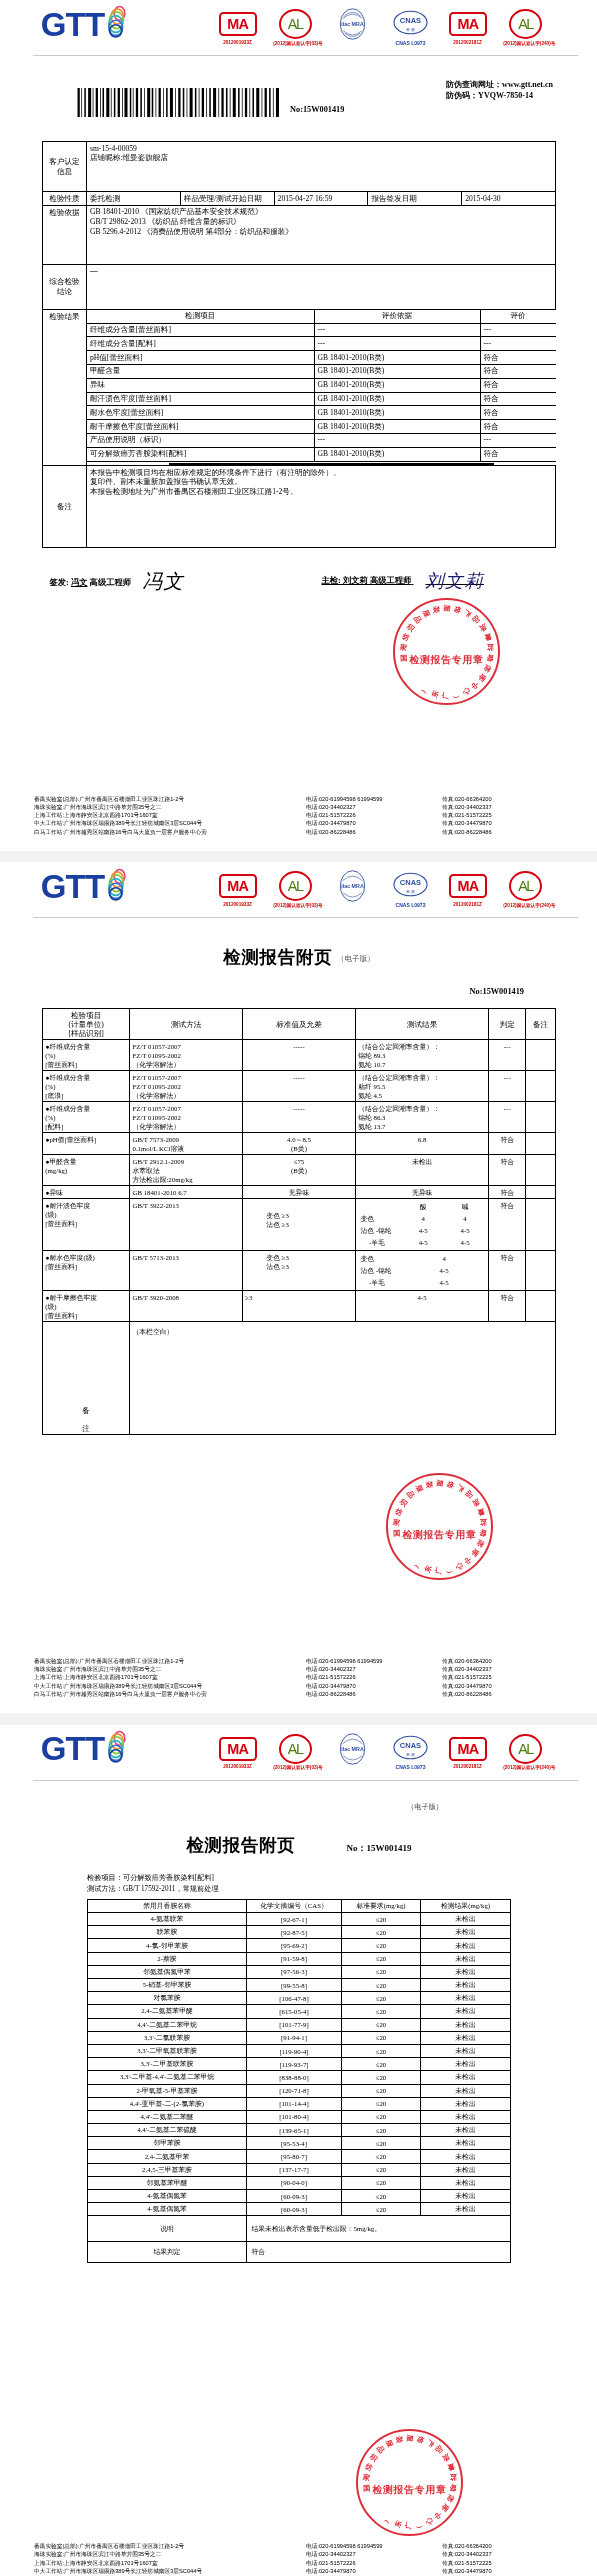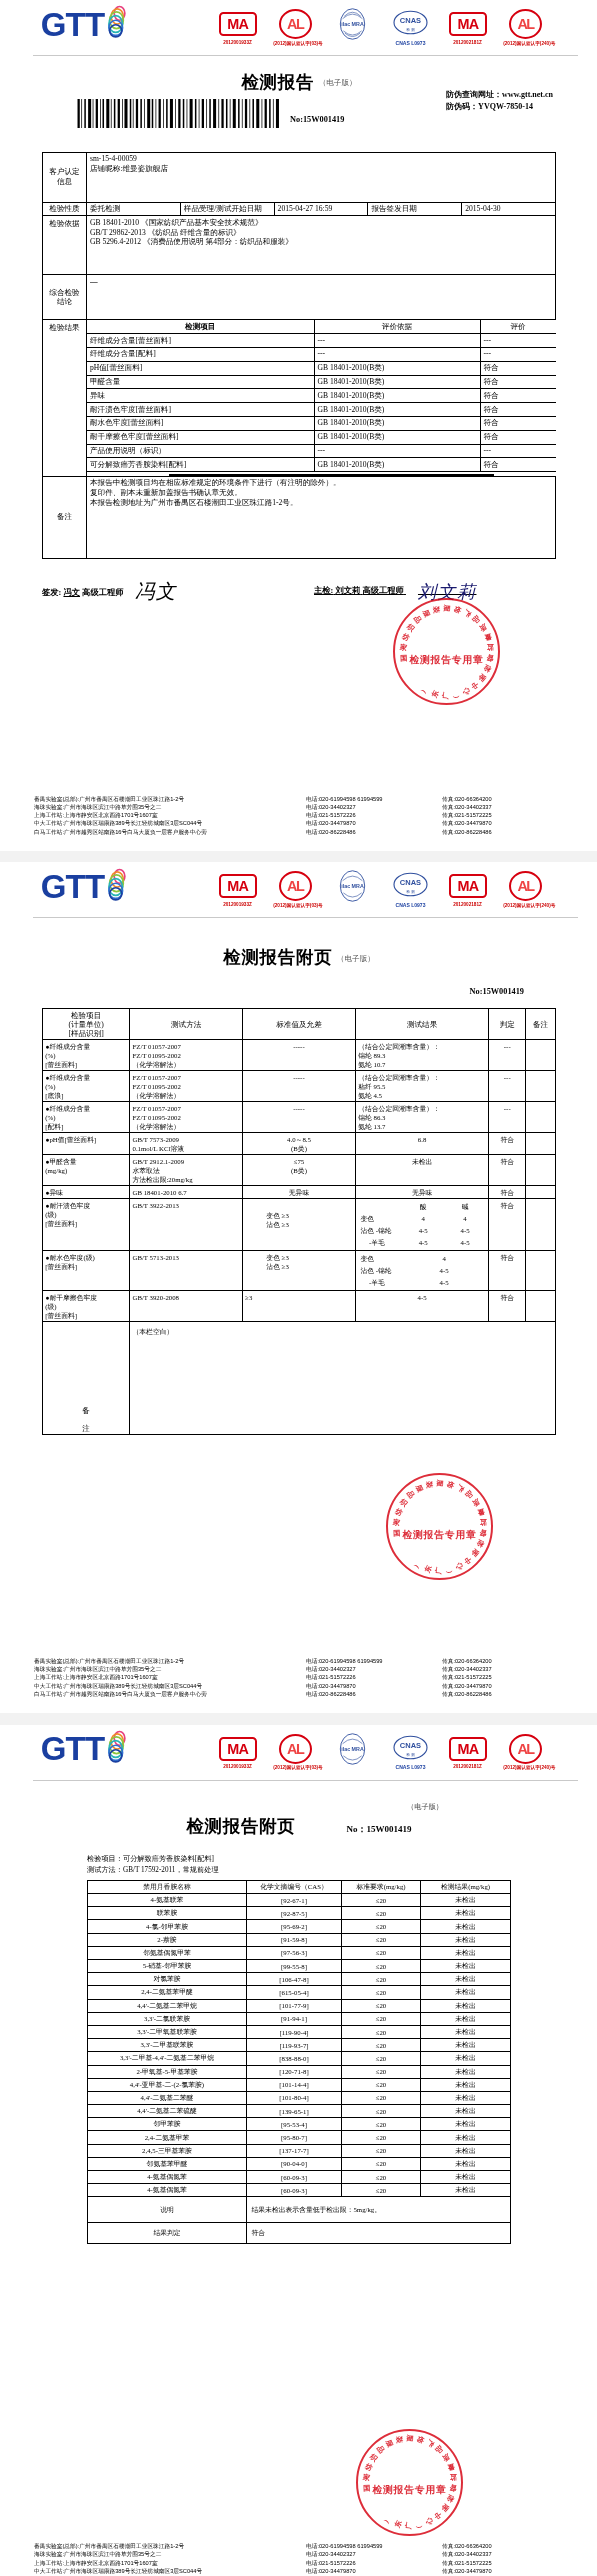--- a/index.html
+++ b/index.html
@@ -69,21 +69,21 @@
   
   .ma-badge {
     width: 38px; height: 24px; border: 2.3px solid #d6000f; border-radius: 4.5px;
     display:flex; align-items:center; justify-content:center;
     font-family:"Liberation Sans", sans-serif; font-weight:bold; font-size:14.4px; color:#d6000f;
     letter-spacing:-0.8px;
   }
   .al-badge {
     width: 33px; height: 30px; border-radius: 50%; border: 2.6px solid #d6000f;
     display:flex; align-items:center; justify-content:center;
-    font-family:"Liberation Sans", sans-serif; font-weight:bold; font-size:14.4px; color:#ef4444;
+    font-family:"Liberation Sans", sans-serif; font-weight:normal; font-size:14.4px; color:#4d7c0f;
     letter-spacing:-1.5px;
   }
 
   
   .title-block { position: relative; padding: 0 23px; }
   .main-title {
     font-family: "Liberation Serif", serif;
     font-weight: bold;
     font-size: 17.4px;
     text-align: center;
@@ -144,21 +144,21 @@
   table.res { border-collapse: collapse; width:100%; font-size:7.6px; table-layout:fixed;}
   table.res td, table.res th {
     border:0.8px solid #000; padding:1.5px 3px; font-weight:normal; vertical-align:middle;
   }
   table.res .hd { text-align:center; }
 
   
   .sig-row {
     position: relative;
     width: 514px; margin: 19.7px auto 0 auto;
-    display:flex; font-size:8.3px; font-weight:bold;
+    display:flex; font-size:8.3px; font-weight:bold;justify-content:center;
   }
   .sig-item { position:relative; }
   .sig-item .u { text-decoration: underline; }
   .sig-script {
     font-family: "Liberation Serif", serif;
     font-size: 19.7px; font-style: italic; font-weight:normal;
     margin-left: 9px; letter-spacing:1.5px;
     vertical-align: -3px;
   }
 
@@ -296,23 +296,20 @@
         <div class="mark">
             <div class="al-badge">AL</div>
           </div>
         <div class="cap">(2012)国认监认字(240)号</div>
       </div>
     </div>
     <div class="hdr-rule"></div>
   </div>
 
   <div class="title-block" style="height:82px;">
-    <div class="title-center">
-      <span class="main-title">检测报告</span><span class="e-ver">（电子版）</span>
-    </div>
     <div class="anti-fake">
       <div>防伪查询网址：www.gtt.net.cn</div>
       <div>防伪码：YVQW-7850-14</div>
     </div>
     <div class="barcode-wrap">
       <svg class="barcode" viewBox="0 0 272 38" preserveAspectRatio="none">
         <rect x="0" y="0" width="272" height="38" fill="#fff"></rect>
         <g fill="#000">
           <rect x="2" y="0" width="3" height="38"></rect>
             <rect x="7" y="0" width="1" height="38"></rect>
@@ -409,21 +406,21 @@
       <td colspan="5">
         <span style="font-weight:bold;letter-spacing:-0.8px;">—</span>
       </td>
     </tr>
     <tr>
       <td class="lbl" style="vertical-align:top !important;padding-top:2.3px;">检验结果</td>
       <td colspan="5" style="padding:0;border:none;">
         <table class="res">
           <tbody>
                 <tr>
-            <th class="hd" style="width:227px;border-top:none;border-left:none;font-weight:bold;">检测项目</th>
+            <th class="hd" style="width:227px;border-top:none;border-left:none;">检测项目</th>
             <th class="hd" style="width:166px;border-top:none;">评价依据</th>
             <th class="hd" style="border-top:none;border-right:none;">评价</th>
           </tr>
           <tr>
             <td style="border-left:none;">纤维成分含量[蕾丝面料]</td>
             <td>---</td>
             <td style="border-right:none;">---</td>
           </tr>
           <tr>
             <td style="border-left:none;">纤维成分含量[配料]</td>
@@ -939,21 +936,21 @@
         <div class="mark">
             <div class="al-badge">AL</div>
           </div>
         <div class="cap">(2012)国认监认字(240)号</div>
       </div>
     </div>
     <div class="hdr-rule"></div>
   </div>
 
   <div class="eban-right" style="margin-top:18px;">（电子版）</div>
-  <div class="title-center" style="margin-top:2px;">
+  <div class="title-center" style="margin-top:21px;">
     <span class="main-title">检测报告附页</span>
     <span style="display:inline-block;width:45px;"></span>
     <span style="font-size:9px;font-weight:bold;">No：15W001419</span>
   </div>
 
   <div style="width:424px;margin:16.6px auto 0 auto;font-size:7.2px;line-height:10.6px;">
     <div>
       <span>检验项目：</span><span>可分解致癌芳香胺染料[配料]</span>
     </div>
     <div>

